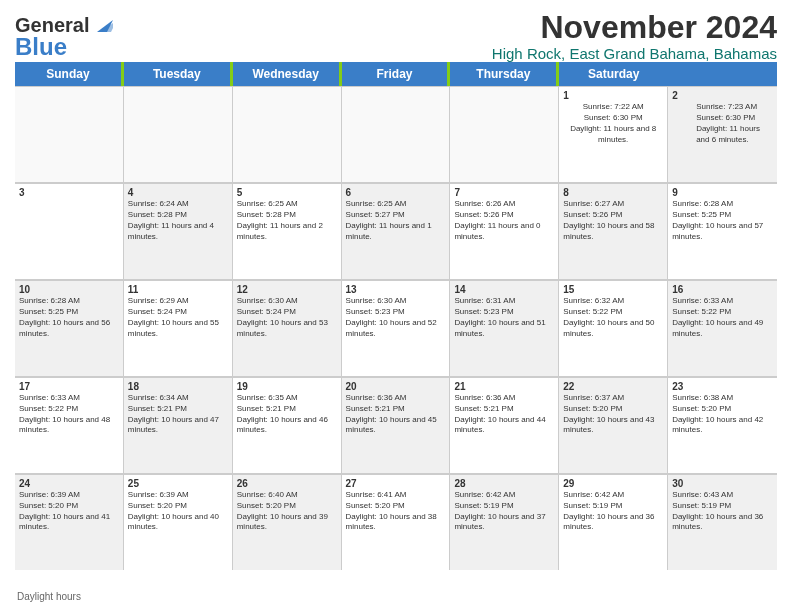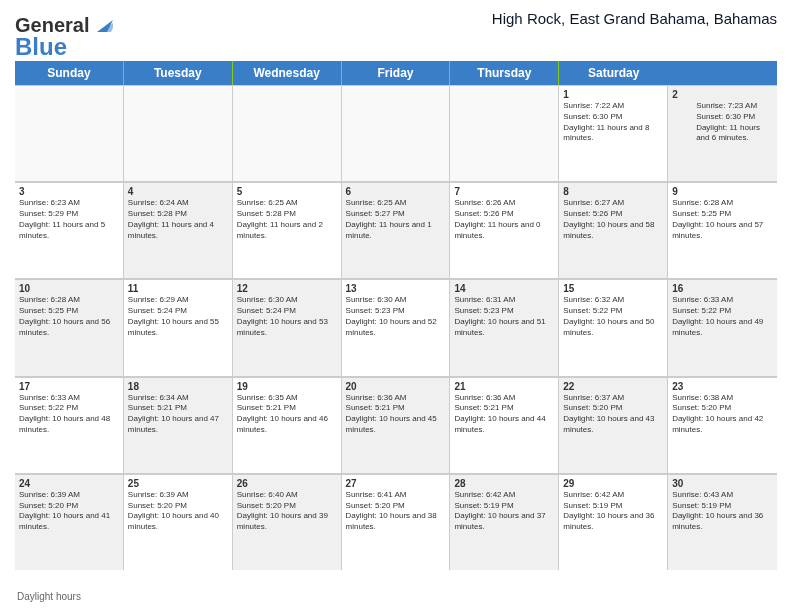--- a/index.html
+++ b/index.html
@@ -37,39 +37,39 @@
     }
     .title-block h1 {
       font-size: 32px;
       font-weight: bold;
       color: #333;
       line-height: 1.1;
     }
     .title-block h2 {
       font-size: 15px;
       font-weight: normal;
-      color: #0f172a;
+      color: #0f766e;
     }
     .calendar {
       flex: 1;
       display: flex;
       flex-direction: column;
     }
     .cal-header-row {
       display: grid;
       grid-template-columns: repeat(7, 1fr);
       background: #3a7ec8;
     }
     .cal-header-cell {
       color: #fff;
       font-size: 12px;
       font-weight: bold;
       padding: 5px 4px;
       text-align: center;
-      border-right: 1px solid #84cc16;
+      border-right: 3px solid #84cc16;
     }
     .cal-header-cell:last-child { border-right: none; }
     .cal-body {
       flex: 1;
       display: flex;
       flex-direction: column;
     }
     .cal-week {
       display: grid;
       grid-template-columns: repeat(7, 1fr);
@@ -117,20 +117,21 @@
       <div class="logo-row">
         <span style="font-size:20px;font-weight:bold;color:#333;">General</span>
         <svg width="22" height="22" viewBox="0 0 22 22" style="margin-left:2px;margin-top:-2px;">
           <polygon points="6,18 16,18 22,6" fill="#3a7ec8"></polygon>
           <polygon points="10,18 20,18 26,6" fill="#3a7ec8" opacity="0.5"></polygon>
         </svg>
       </div>
       <span style="font-size:24px;font-weight:bold;color:#3a7ec8;margin-top:-4px;">Blue</span>
     </div>
     <div class="title-block">
+      <h1>November 2024</h1>
       <h2>High Rock, East Grand Bahama, Bahamas</h2>
     </div>
   </div>
 
   <div class="calendar">
     <div class="cal-header-row">
     <div class="cal-header-cell">Sunday</div>
         <div class="cal-header-cell">Tuesday</div>
         <div class="cal-header-cell">Wednesday</div>
         <div class="cal-header-cell">Friday</div>
@@ -139,37 +140,34 @@
       </div>
     <div class="cal-body">
     <div class="cal-week">
           <div class="cal-cell empty"></div>
           <div class="cal-cell empty"></div>
           <div class="cal-cell empty"></div>
           <div class="cal-cell empty"></div>
           <div class="cal-cell empty"></div>
           <div class="cal-cell">
             <span class="day-num">1</span>
-            <div class="day-info" style="white-space: pre-line;">Sunrise: 7:22 AM
+            <div class="day-info" style="white-space: pre-line; text-align: center;">Sunrise: 7:22 AM
 Sunset: 6:30 PM
 Daylight: 11 hours and 8 minutes.</div>
           </div>
           <div class="cal-cell shaded">
             <span class="day-num">2</span>
             <div class="day-info" style="white-space: pre-line; margin-left: 24px;">Sunrise: 7:23 AM
 Sunset: 6:30 PM
 Daylight: 11 hours and 6 minutes.</div>
           </div>
         </div>
         <div class="cal-week">
           <div class="cal-cell">
             <span class="day-num">3</span>
-            <div class="day-info" style="white-space: pre-line;">Sunrise: 6:23 AM
-Sunset: 5:29 PM
-Daylight: 11 hours and 5 minutes.</div>
           </div>
           <div class="cal-cell shaded">
             <span class="day-num">4</span>
             <div class="day-info" style="white-space: pre-line;">Sunrise: 6:24 AM
 Sunset: 5:28 PM
 Daylight: 11 hours and 4 minutes.</div>
           </div>
           <div class="cal-cell">
             <span class="day-num">5</span>
             <div class="day-info" style="white-space: pre-line;">Sunrise: 6:25 AM

